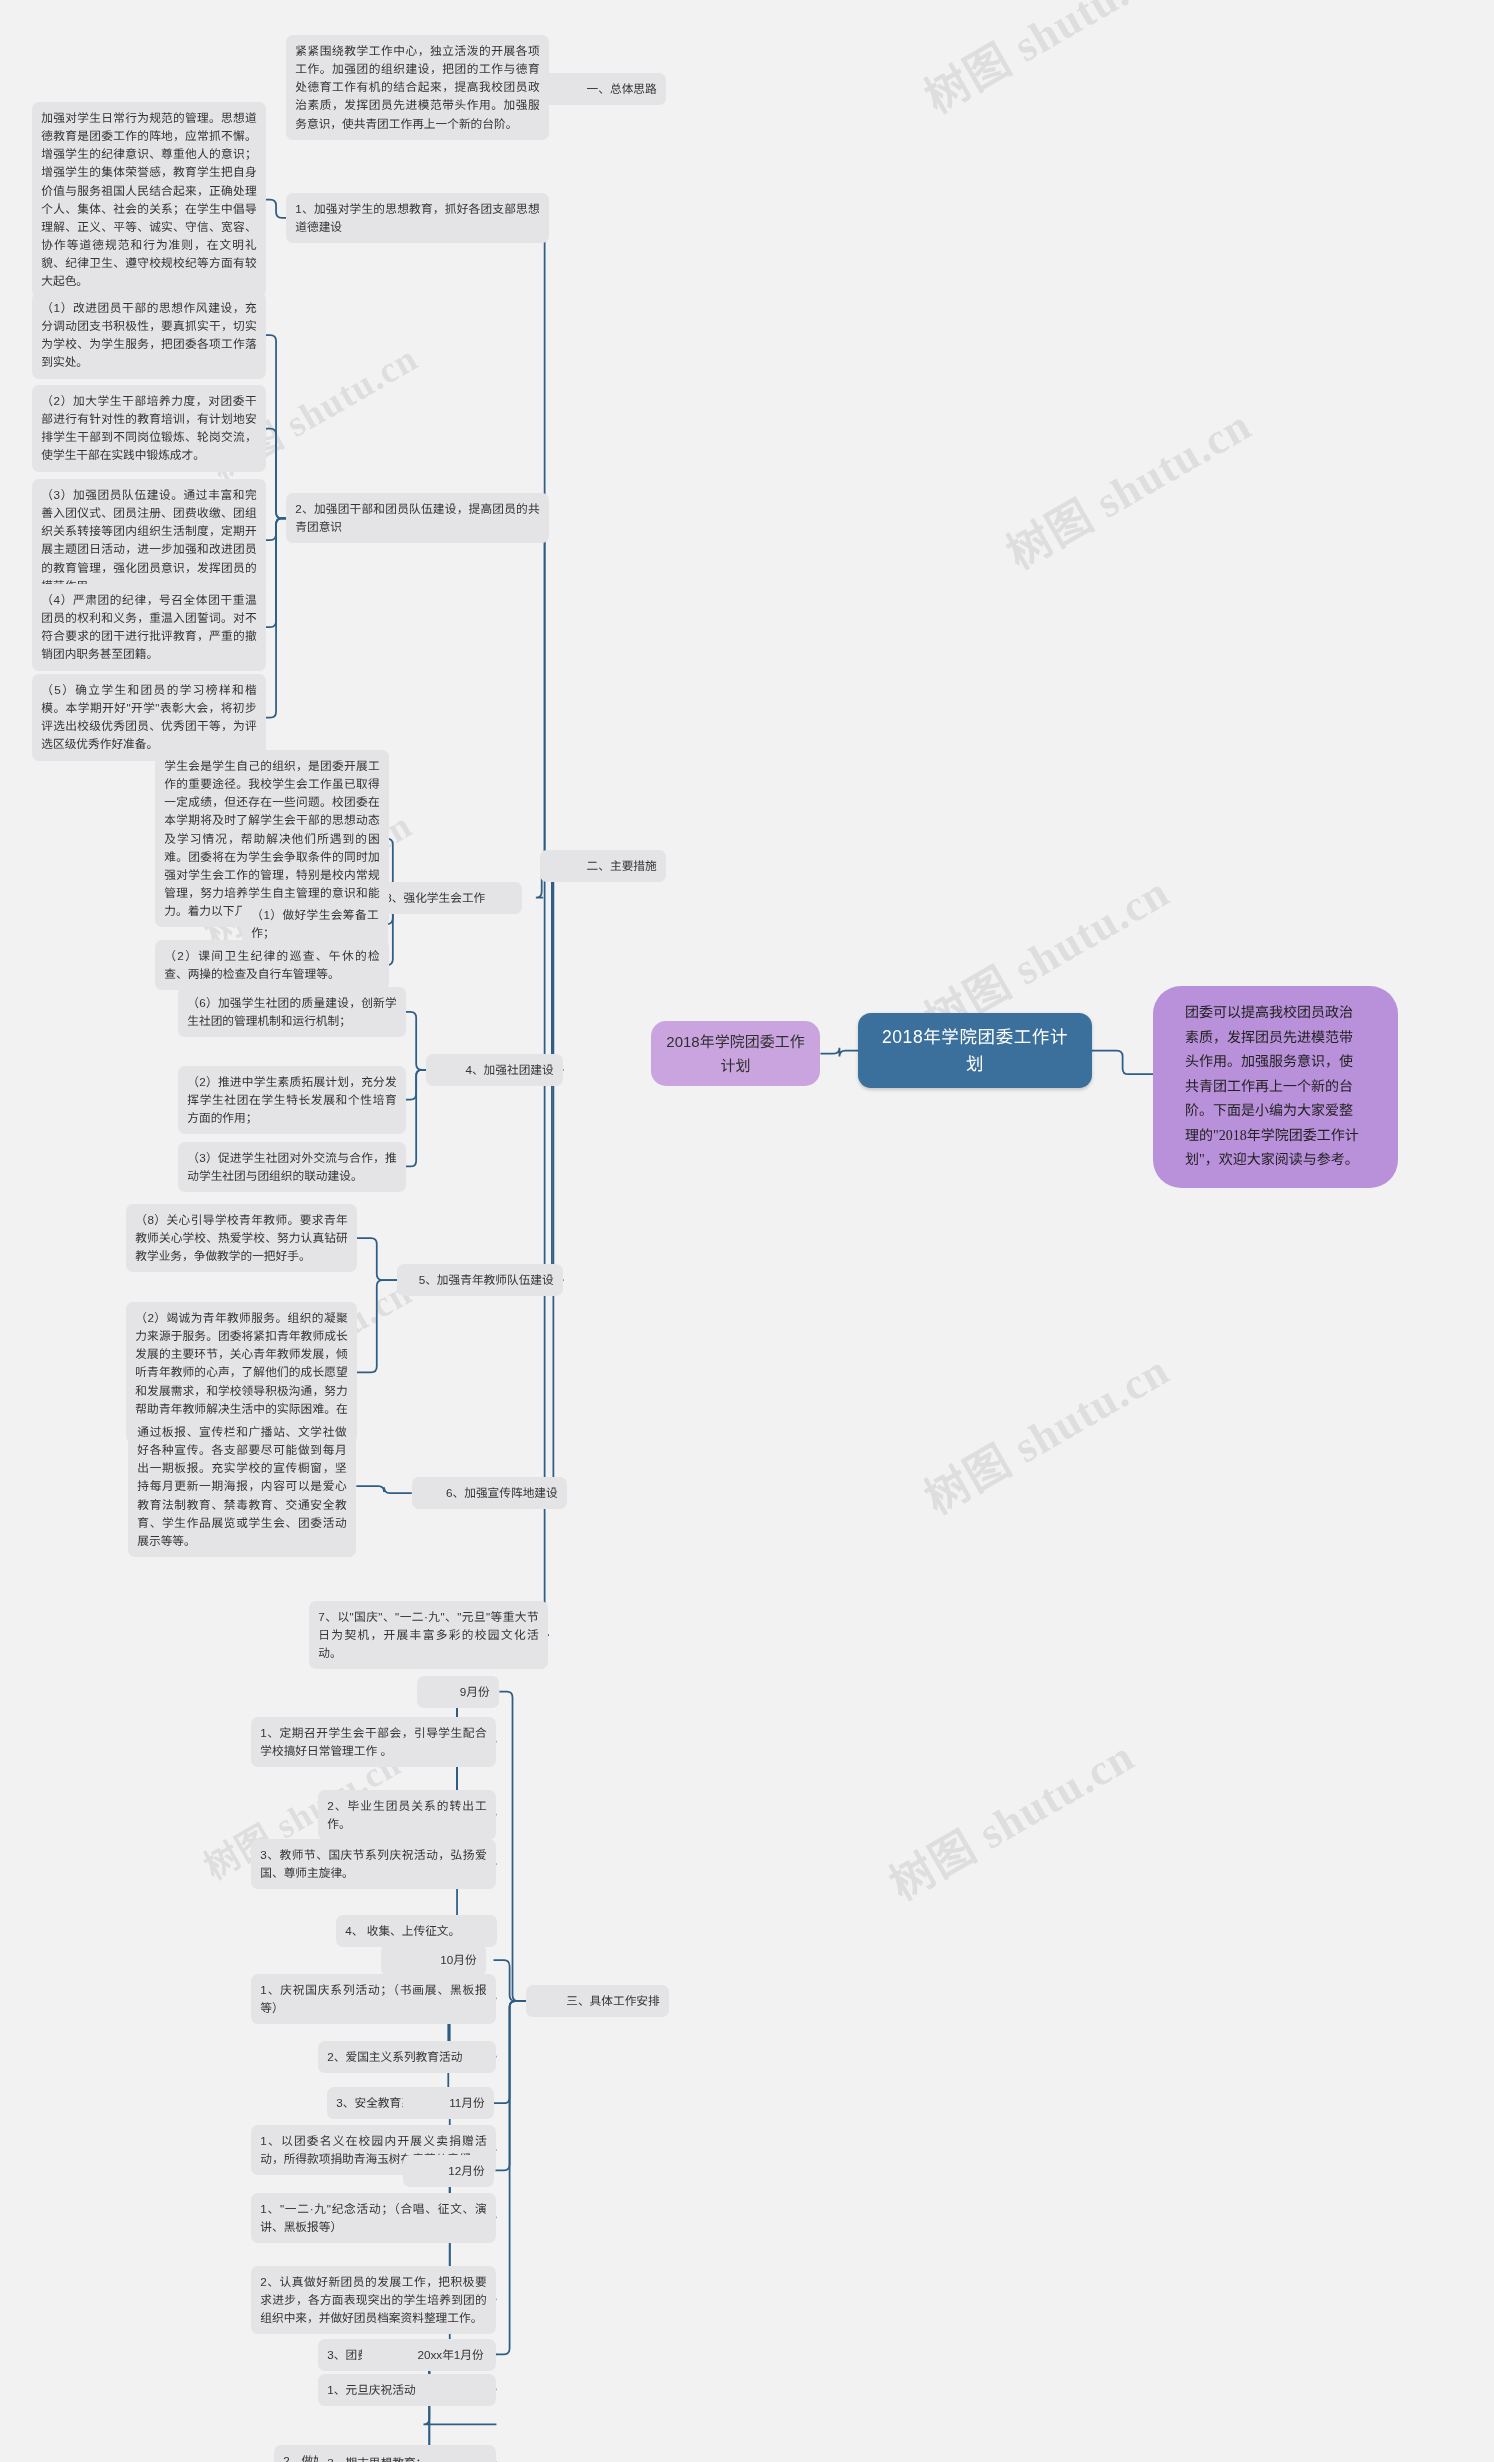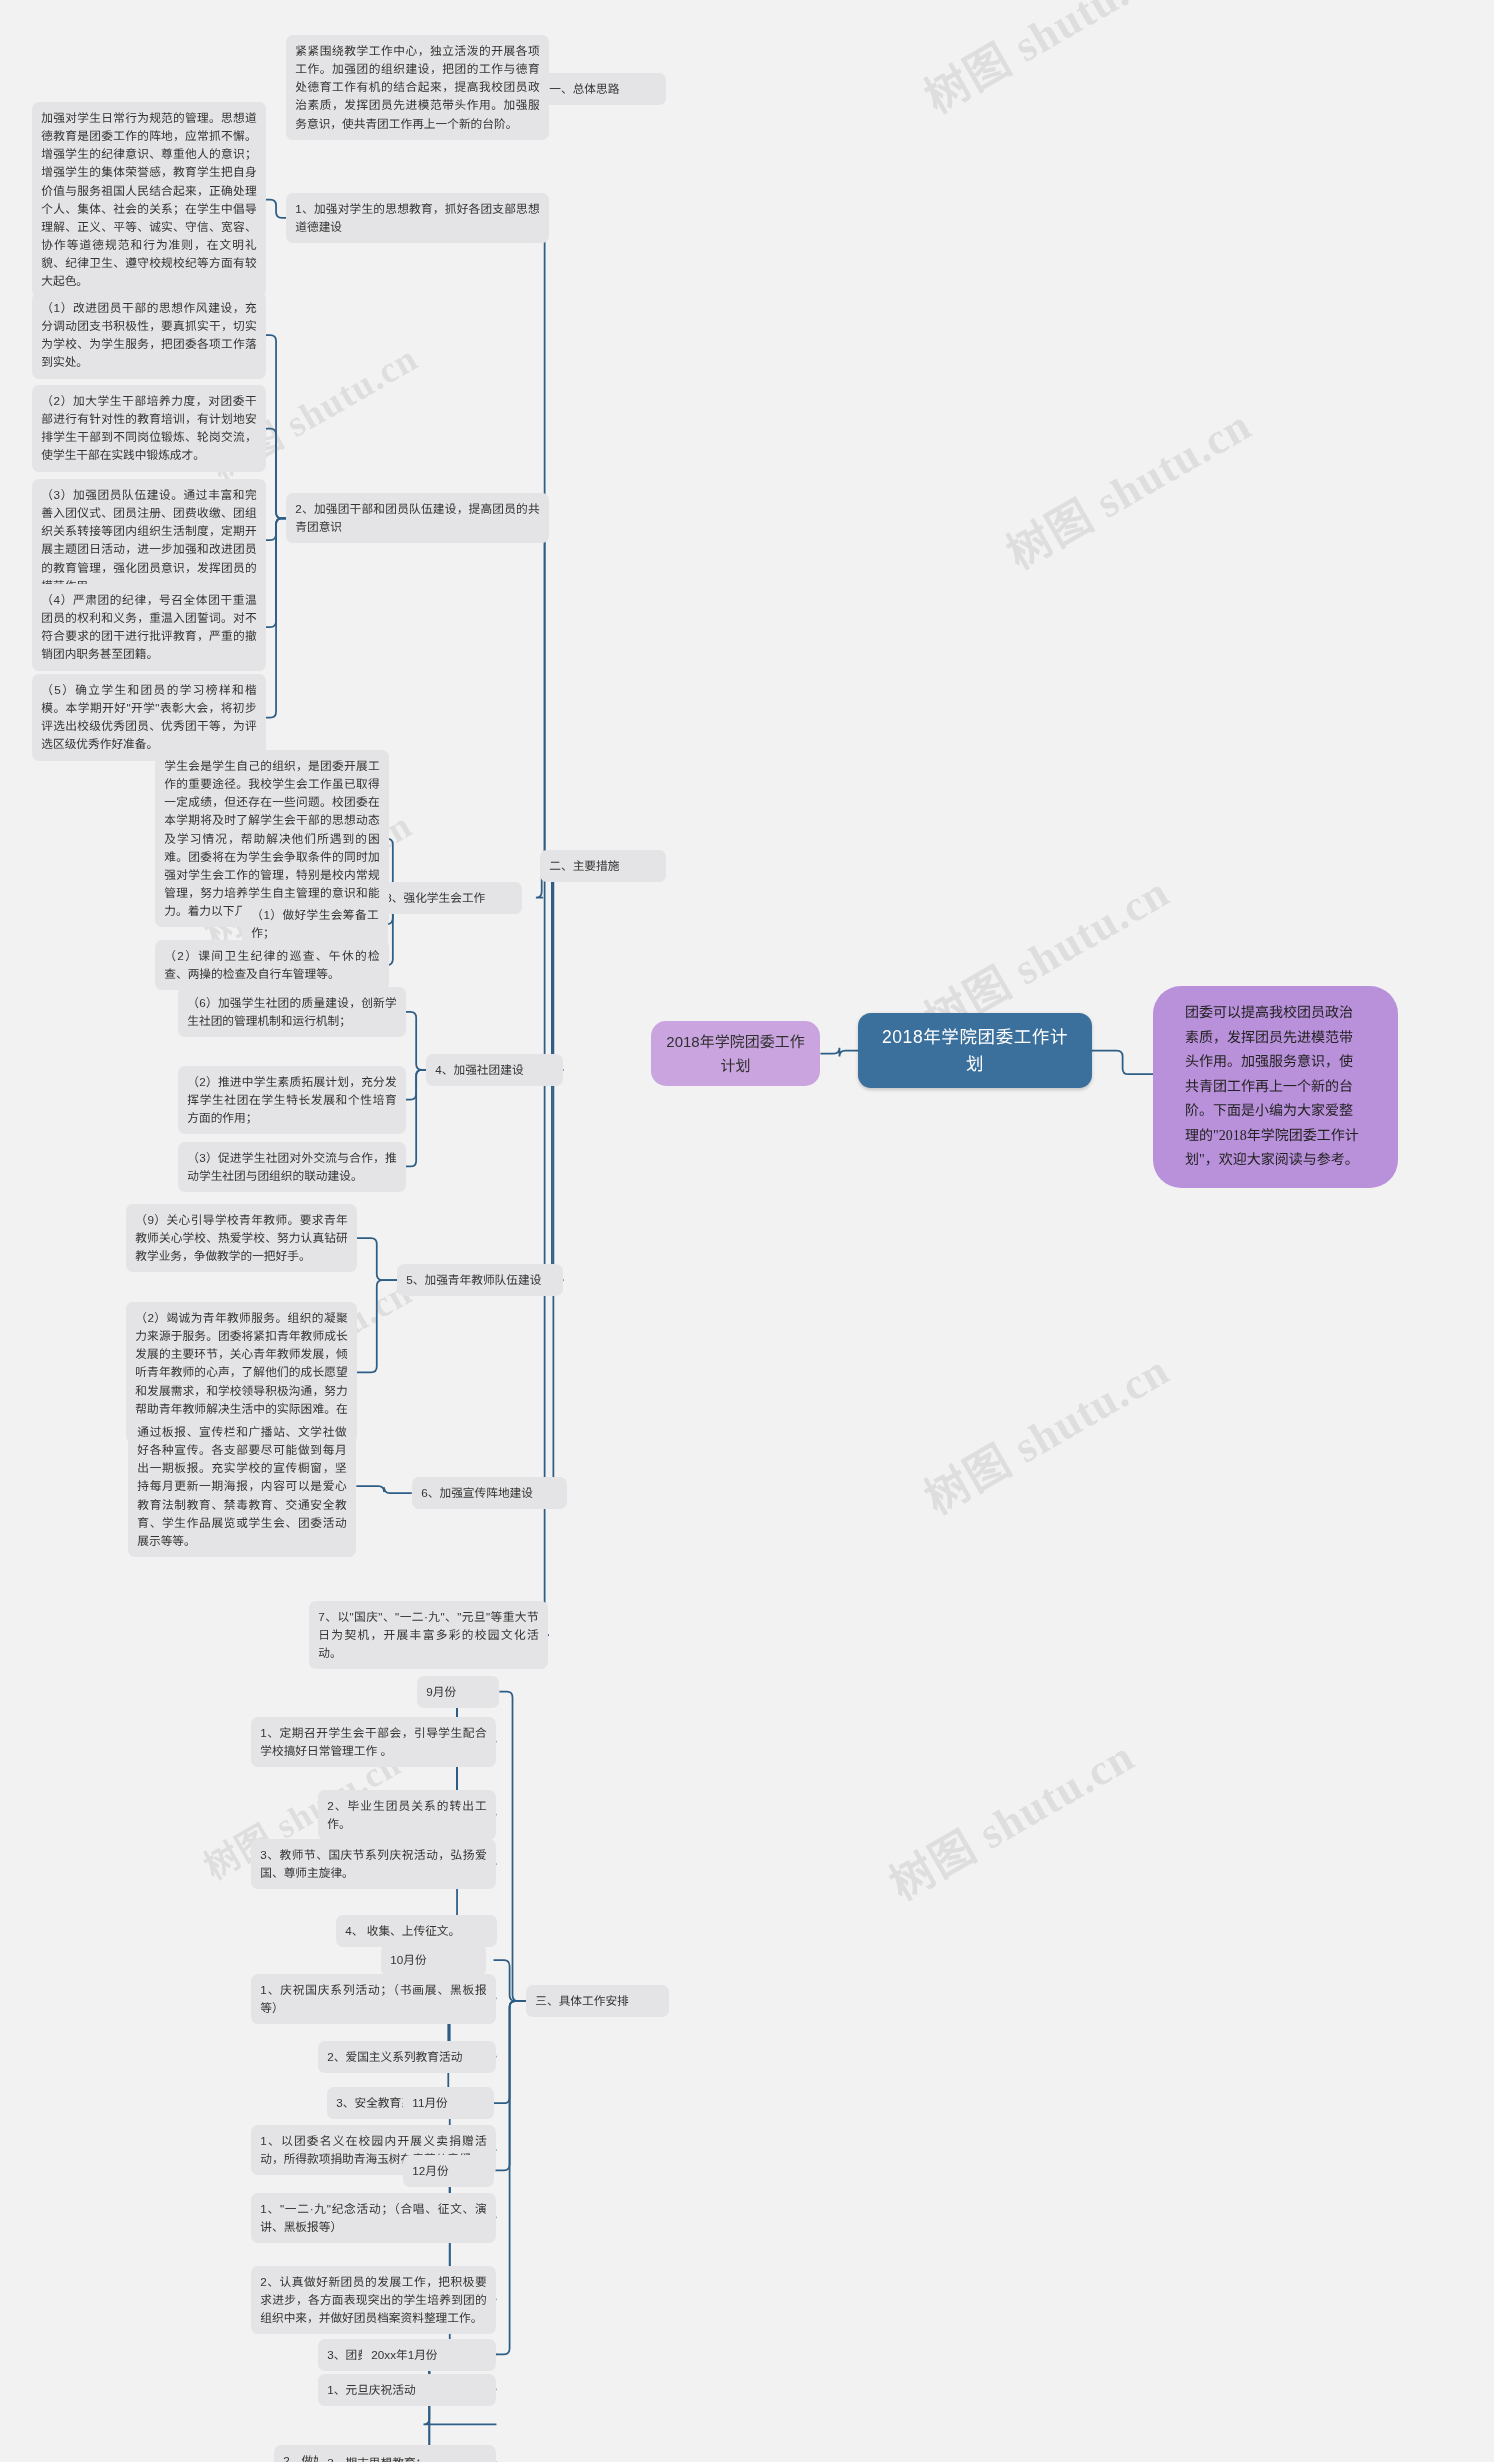--- a/index.html
+++ b/index.html
@@ -35,21 +35,21 @@
     position:absolute;
     box-sizing:border-box;
     background:#e4e4e6;
     border-radius:7px;
     color:#333;
     line-height:1.55;
     padding:7px 9.3px;
     font-size:11.7px;
     text-align:justify;
   }
-  .node.lbl{ text-align:left; }
+  .node.lbl{ text-align:right; }
   .root{
     background:#3b6f9c;
     color:#ffffff;
     border-radius:13px;
     font-size:17.5px;
     text-align:center;
     padding:10.5px 15px;
     box-shadow:0 1.2px 3.5px rgba(0,0,0,.18);
     letter-spacing:0.6px;
   }
@@ -151,21 +151,21 @@
       <div class="node " style="left: 32px; top: 674px; width: 234px;">（5）确立学生和团员的学习榜样和楷模。本学期开好"开学"表彰大会，将初步评选出校级优秀团员、优秀团干等，为评选区级优秀作好准备。</div>
       <div class="node " style="left: 376px; top: 882px; width: 146px;">3、强化学生会工作</div>
       <div class="node " style="left: 155px; top: 750px; width: 234px;">学生会是学生自己的组织，是团委开展工作的重要途径。我校学生会工作虽已取得一定成绩，但还存在一些问题。校团委在本学期将及时了解学生会干部的思想动态及学习情况，帮助解决他们所遇到的困难。团委将在为学生会争取条件的同时加强对学生会工作的管理，特别是校内常规管理，努力培养学生自主管理的意识和能力。着力以下几方面的工作</div>
       <div class="node " style="left: 242px; top: 899px; width: 146px;">（1）做好学生会筹备工作；</div>
       <div class="node " style="left: 155px; top: 940px; width: 234px;">（2）课间卫生纪律的巡查、午休的检查、两操的检查及自行车管理等。</div>
       <div class="node lbl" style="left: 426px; top: 1054px; width: 137px;">4、加强社团建设</div>
       <div class="node " style="left: 178px; top: 987px; width: 228px;">（6）加强学生社团的质量建设，创新学生社团的管理机制和运行机制；</div>
       <div class="node " style="left: 178px; top: 1066px; width: 228px;">（2）推进中学生素质拓展计划，充分发挥学生社团在学生特长发展和个性培育方面的作用；</div>
       <div class="node " style="left: 178px; top: 1142px; width: 228px;">（3）促进学生社团对外交流与合作，推动学生社团与团组织的联动建设。</div>
       <div class="node lbl" style="left: 397px; top: 1264px; width: 166px;">5、加强青年教师队伍建设</div>
-      <div class="node " style="left: 126px; top: 1204px; width: 231px;">（9）关心引导学校青年教师。要求青年教师关心学校、热爱学校、努力认真钻研教学业务，争做教学的一把好手。</div>
+      <div class="node " style="left: 126px; top: 1204px; width: 231px;">（8）关心引导学校青年教师。要求青年教师关心学校、热爱学校、努力认真钻研教学业务，争做教学的一把好手。</div>
       <div class="node " style="left: 126px; top: 1302px; width: 231px;">（2）竭诚为青年教师服务。组织的凝聚力来源于服务。团委将紧扣青年教师成长发展的主要环节，关心青年教师发展，倾听青年教师的心声，了解他们的成长愿望和发展需求，和学校领导积极沟通，努力帮助青年教师解决生活中的实际困难。在教工支部开展好丰富多彩的各种活动。</div>
       <div class="node lbl" style="left: 412px; top: 1477px; width: 155px;">6、加强宣传阵地建设</div>
       <div class="node " style="left: 128px; top: 1416px; width: 228px;">通过板报、宣传栏和广播站、文学社做好各种宣传。各支部要尽可能做到每月出一期板报。充实学校的宣传橱窗，坚持每月更新一期海报，内容可以是爱心教育法制教育、禁毒教育、交通安全教育、学生作品展览或学生会、团委活动展示等等。</div>
       <div class="node " style="left: 309px; top: 1601px; width: 239px;">7、以"国庆"、"一二·九"、"元旦"等重大节日为契机，开展丰富多彩的校园文化活动。</div>
       <div class="node lbl" style="left: 526px; top: 1985px; width: 143px;">三、具体工作安排</div>
       <div class="node lbl" style="left: 417px; top: 1676px; width: 82px;">9月份</div>
       <div class="node " style="left: 251px; top: 1717px; width: 245px;">1、定期召开学生会干部会，引导学生配合学校搞好日常管理工作 。</div>
       <div class="node " style="left: 318px; top: 1790px; width: 178px;">2、毕业生团员关系的转出工作。</div>
       <div class="node " style="left: 251px; top: 1839px; width: 245px;">3、教师节、国庆节系列庆祝活动，弘扬爱国、尊师主旋律。</div>
       <div class="node " style="left: 336px; top: 1915px; width: 161px;">4、 收集、上传征文。</div>

